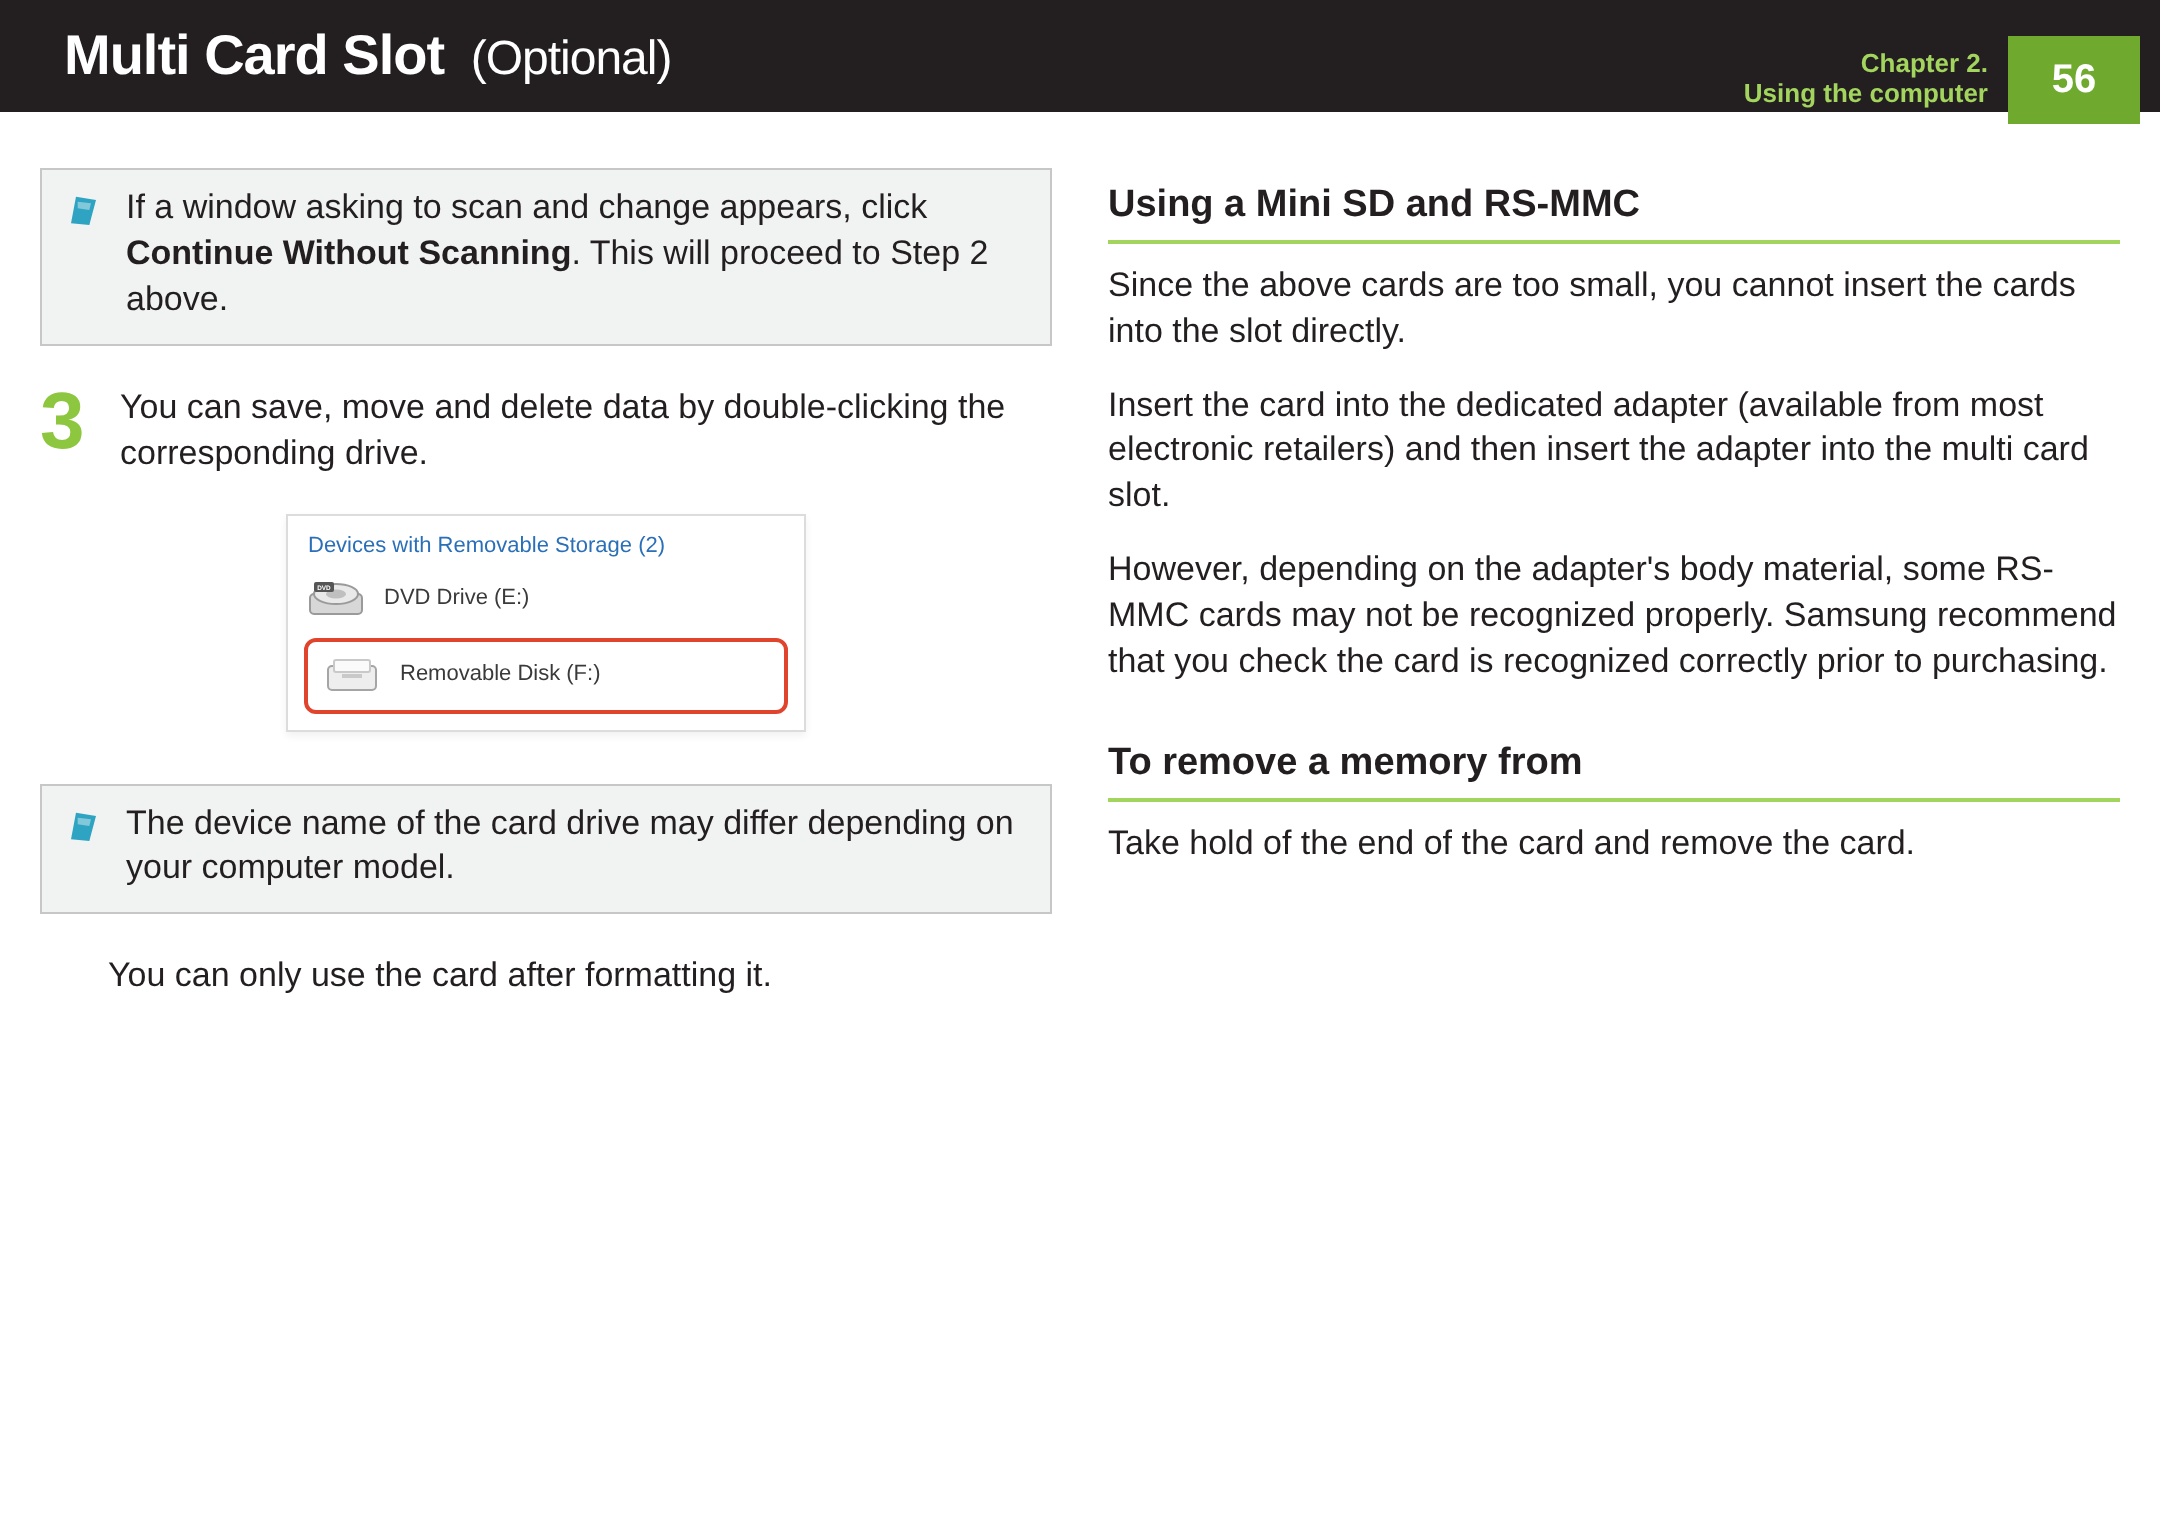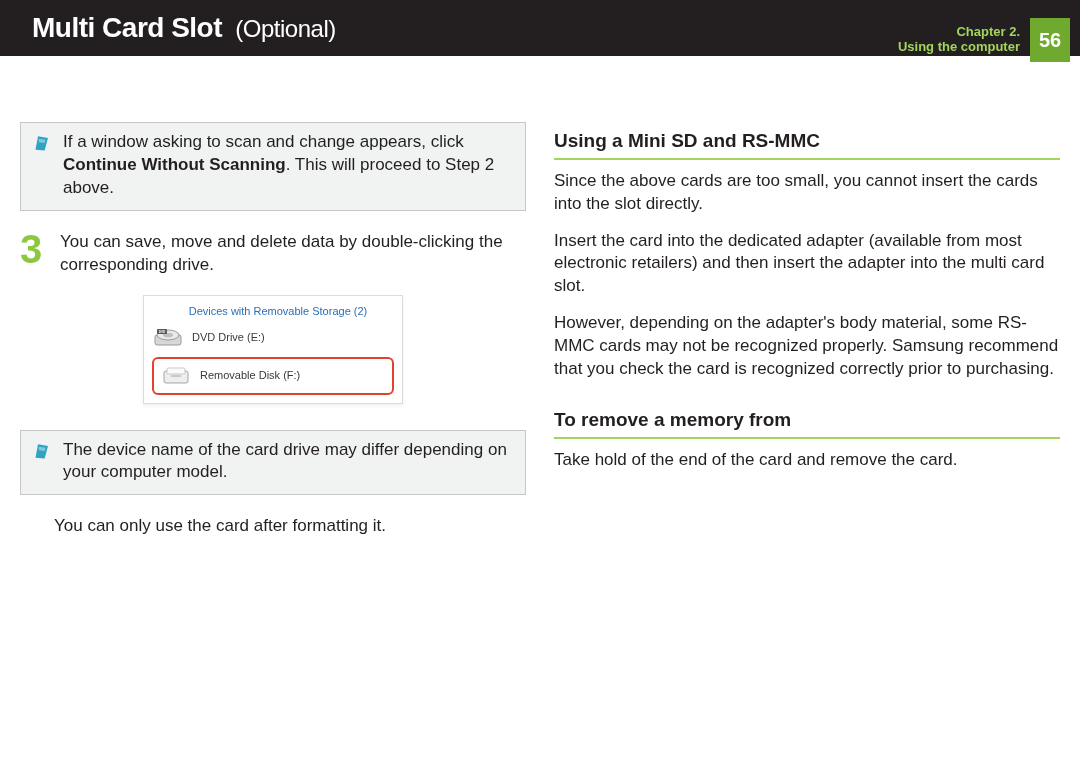--- a/index.html
+++ b/index.html
@@ -43,34 +43,33 @@
     color: #a2d45e;
     font-size: 13px;
     font-weight: 700;
     text-align: right;
     line-height: 1.15;
     padding-right: 10px;
   }
   .page-badge {
     background: #6fa92e;
     color: #fff;
-    width: 40px;
+    width: 66px;
     height: 44px;
     font-size: 20px;
     font-weight: 700;
     display: flex;
     align-items: center;
     justify-content: center;
     margin: 6px 10px 6px 0;
   }
   .page {
     display: flex;
     padding: 28px 20px 0 20px;
     gap: 28px;
-    margin-top: 38px;
   }
   .col {
     width: 50%;
   }
   .note-box {
     border: 1px solid #c7c7c7;
     background: #f1f2f2;
     padding: 8px 12px 10px 12px;
     display: flex;
     gap: 10px;
@@ -90,21 +89,20 @@
   .step-num {
     color: #8dc63f;
     font-size: 40px;
     font-weight: 700;
     line-height: 0.9;
     min-width: 26px;
   }
   .illus {
     width: 260px;
     margin: 0 auto 26px auto;
-    text-align: center;
   }
   .illus-box {
     border: 1px solid #dcdcdc;
     background: #fff;
     box-shadow: 0 2px 4px rgba(0,0,0,0.06);
     padding: 6px 0 6px 0;
   }
   .illus-title {
     color: #2a6fb8;
     font-size: 11px;

